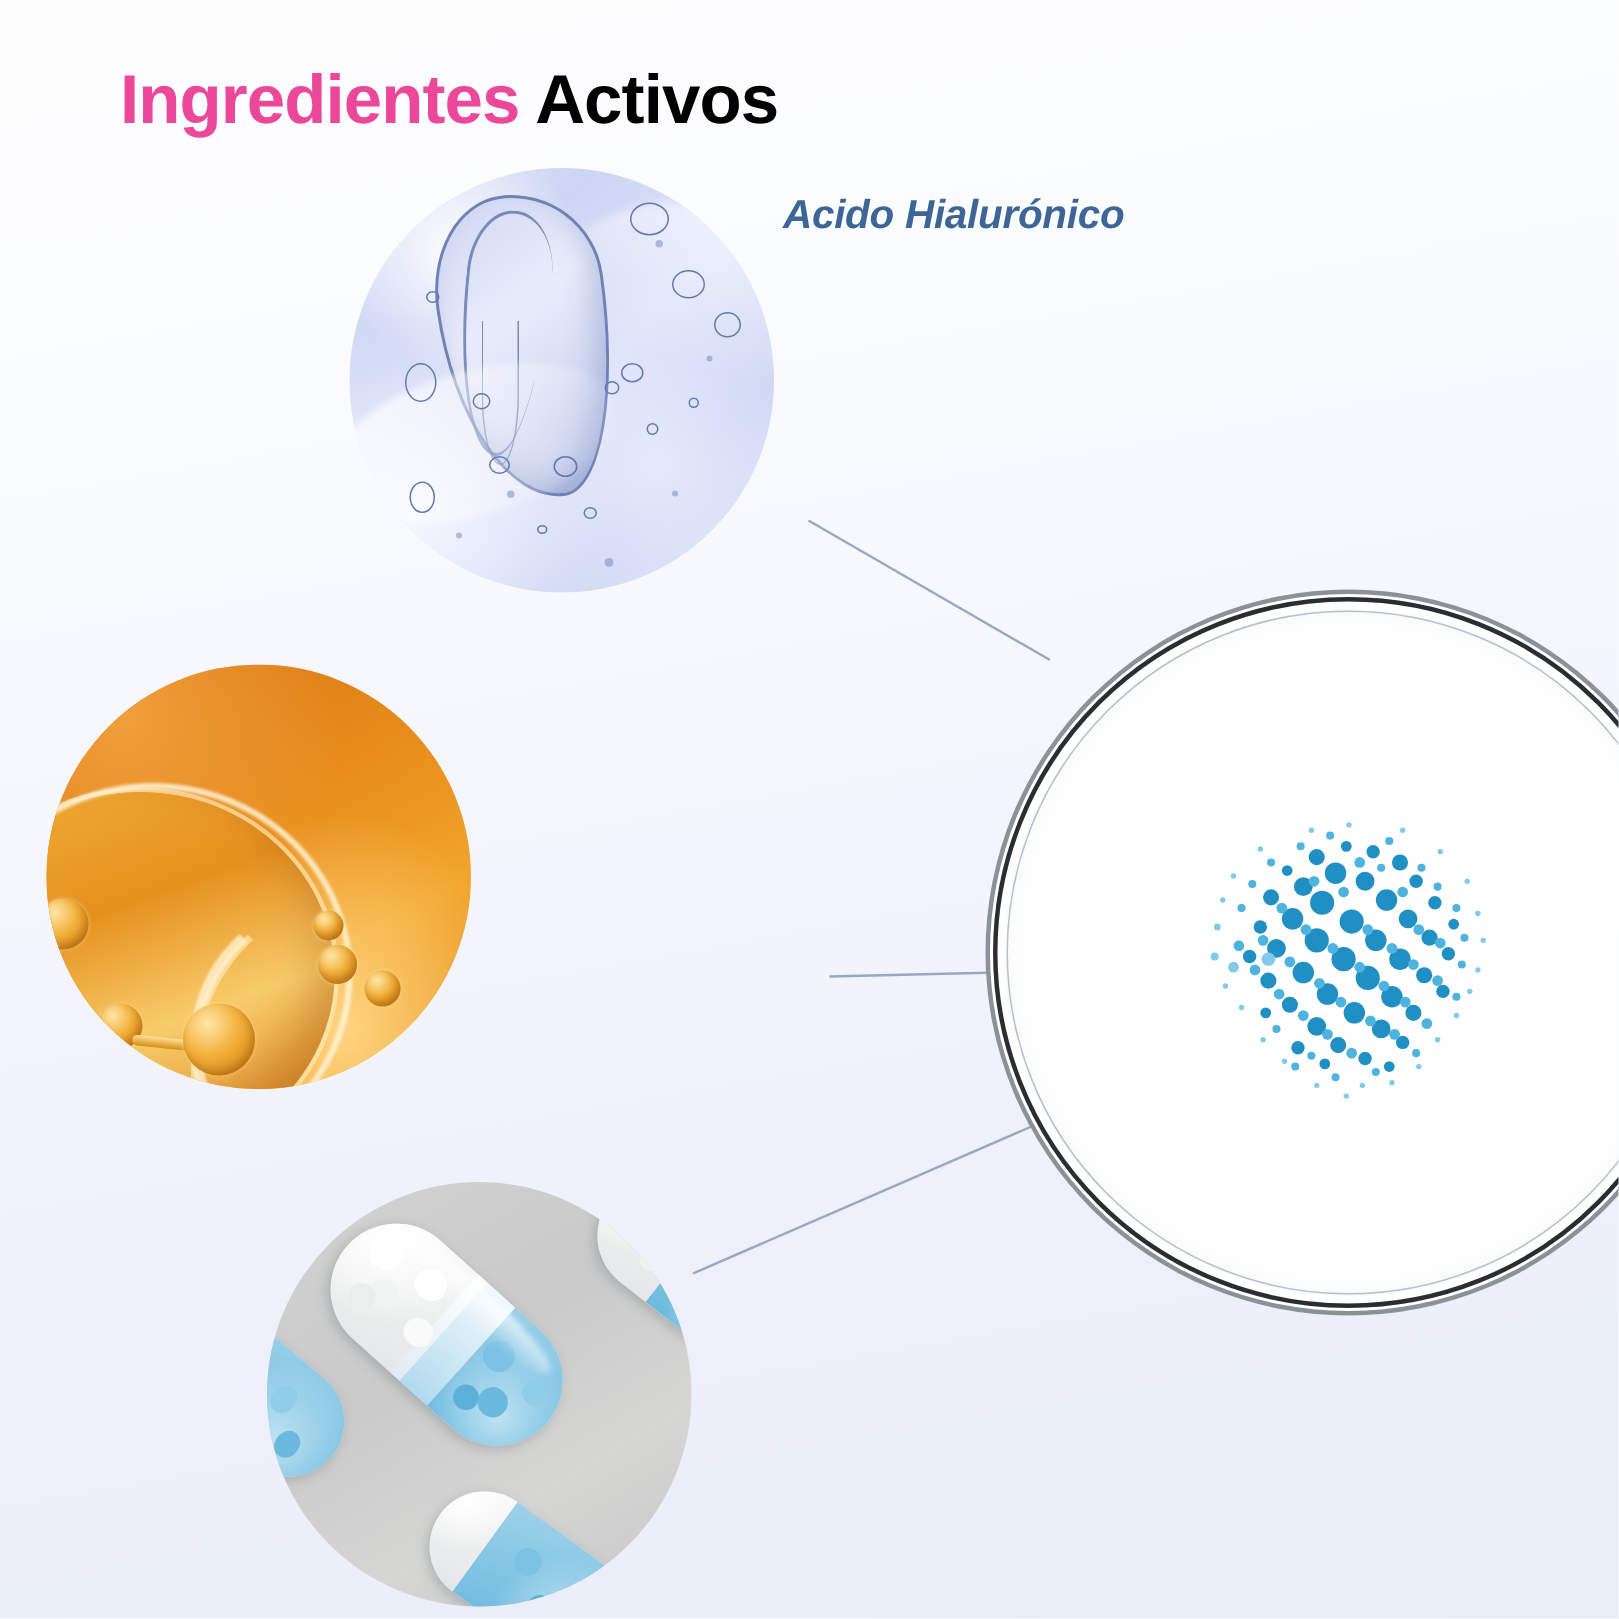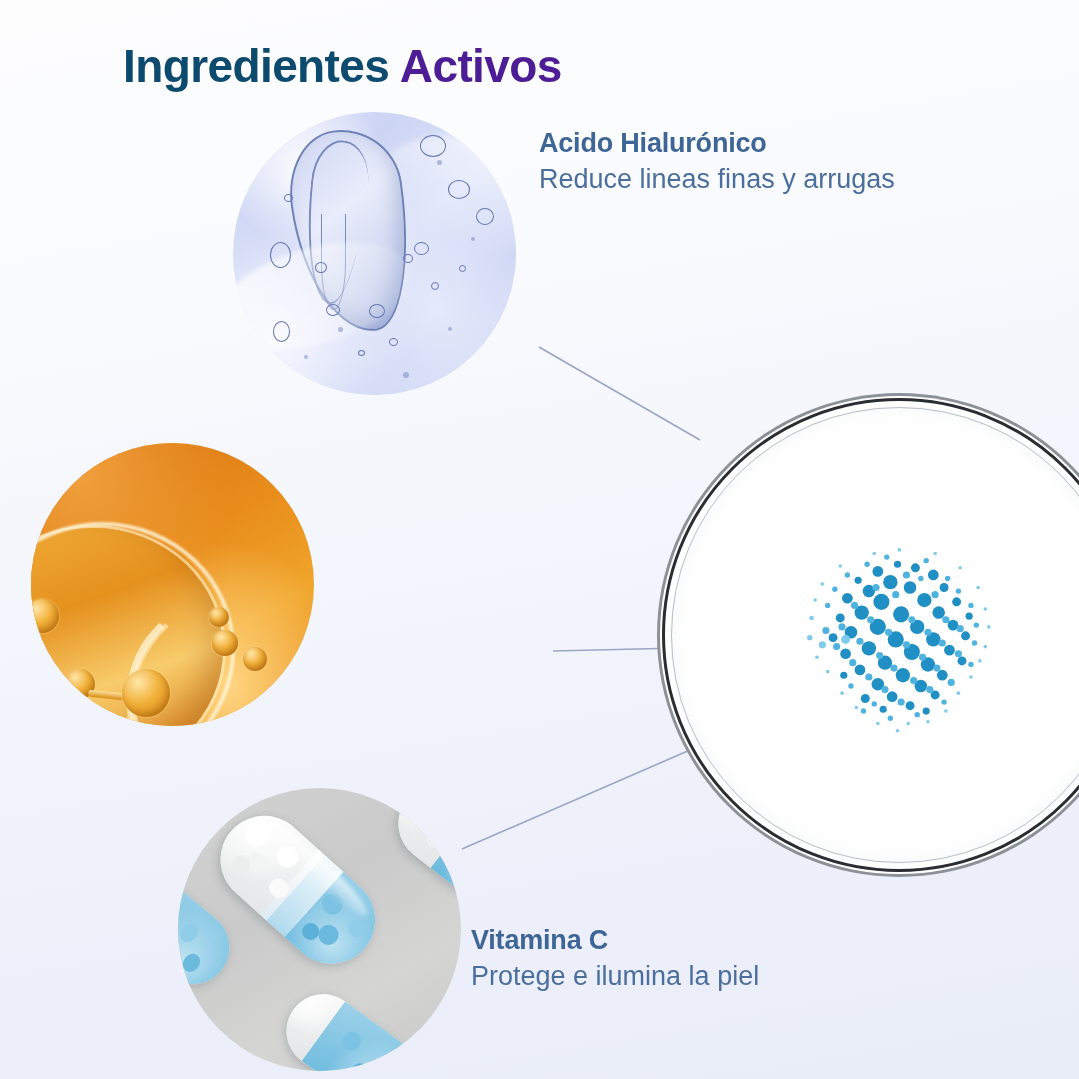--- a/index.html
+++ b/index.html
@@ -16,22 +16,22 @@
     position:relative;
   }
   .stage { position:absolute; inset:0; }
 
   
   .title {
     position:absolute; left:80px; top:42px;
     font-size:46px; font-weight:700; letter-spacing:-0.6px;
     white-space:nowrap; line-height:1.05;
   }
-  .title .w1 { color:#0c4a6e;margin-left:43px; }
-  .title .w2 { color:#4c1d95; }
+  .title .w1 { color:#ec4899; }
+  .title .w2 { color:#000000; }
 
   
   .lines { position:absolute; inset:0; pointer-events:none; }
 
   
   .thumb {
     position:absolute; border-radius:50%; overflow:hidden;
   }
 
   
@@ -171,21 +171,21 @@
   
   .block { position:absolute; }
   .block h3 {
     font-size:27px; font-weight:700; color:#3d6596;
     letter-spacing:-0.2px; line-height:1.15; white-space:nowrap;
   }
   .block p {
     font-size:27px; font-weight:400; color:#4b6f9d;
     line-height:1.28; margin-top:3px; white-space:pre-line;
   }
-  .b1 { left:539px; top:128px; }
+  .b1 { left:522px; top:128px;font-style:italic; }
   .b2 { left:337px; top:503px; }
   .b3 { left:471px; top:925px; }
 </style>
 </head>
 <body>
 
 <div class="stage">
 
   <div class="title">
     <span class="w1">Ingredientes</span>
@@ -414,24 +414,19 @@
           <circle cx="118" cy="222" r="2"></circle>
             <circle cx="60" cy="120" r="5"></circle>
             <circle cx="34" cy="126" r="4"></circle>
         </g>
       </svg>
     </div>
   </div>
 
   <div class="block b1">
     <h3>Acido Hialurónico</h3>
-    <p>Reduce lineas finas y arrugas</p>
   </div>
 
   <div class="block b2">
   </div>
 
-  <div class="block b3">
-    <h3>Vitamina C</h3>
-    <p>Protege e ilumina la piel</p>
-  </div>
 
 </div>
 
 </body></html>

